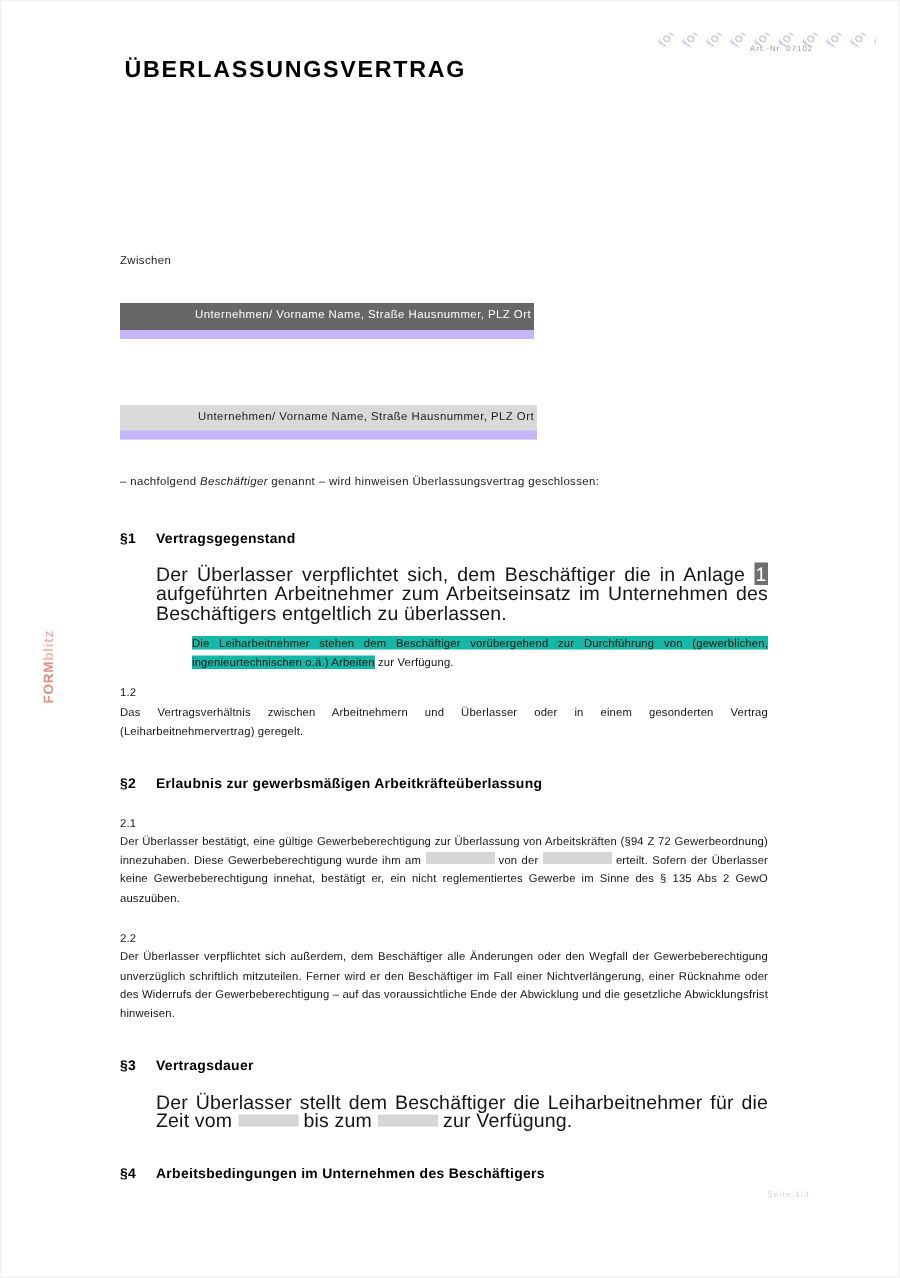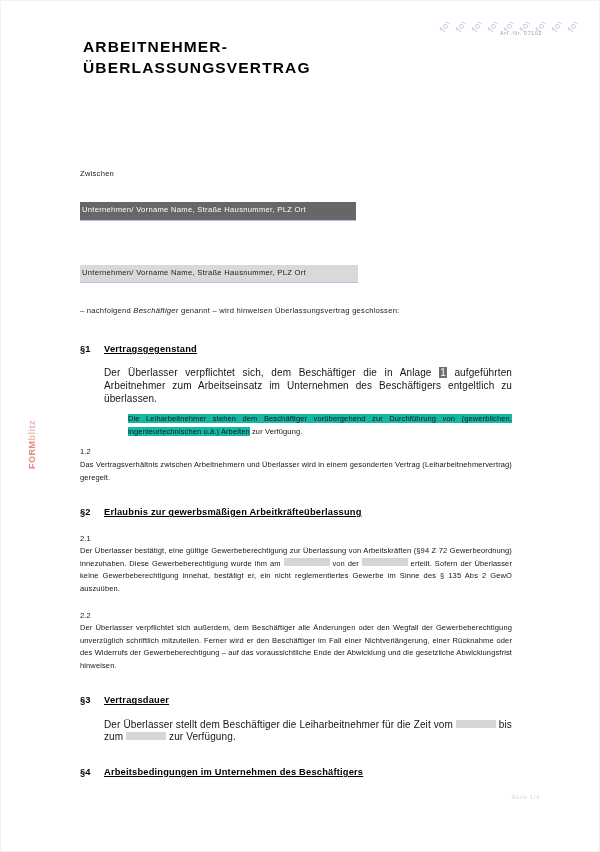--- a/index.html
+++ b/index.html
@@ -88,40 +88,41 @@
   .spacer-8{height:8px;}
   .spacer-14{height:14px;}
   .spacer-22{height:22px;}
   .spacer-26{height:26px;}
 
   
   .party-field{
     font-size:7.6px;
     letter-spacing:.3px;
     padding:2px 2px 3px 2px;
-    border-bottom:1px solid #c4b5fd;
+    border-bottom:6px solid #c4b5fd;
     width:274px;
+    text-align:right;
   }
   .party-field.sel{ background:#676767;color:#ffffff;width:272px;}
   .party-field.alt{ background:#d9d9d9;color:#1a1a1a;}
 
   .note{font-size:7.6px;letter-spacing:.25px;color:#1a1a1a;}
   .note em{font-style:italic;}
 
   
   .sec-h{
     display:flex;
     font-size:9.3px;
     font-weight:bold;
     letter-spacing:.2px;
     color:#000;
     margin-bottom:2px;
   }
   .sec-h .num{width:24px;flex:none;}
-  .sec-h .txt{flex:1;text-decoration:underline;}
+  .sec-h .txt{flex:1;}
 
   
   .clause{
     display:flex;
     font-size:7.5px;
     line-height:12.6px;
     letter-spacing:.12px;
     color:#151515;
     flex-direction:column;
   }
@@ -130,21 +131,21 @@
   .indent-inner{
     margin-left:48px;
     font-size:7.5px;
     line-height:12.6px;
     letter-spacing:.12px;
     text-align:justify;
     color:#151515;
   }
   .indent-24{
     margin-left:24px;
-    font-size:10px;
+    font-size:13px;
     line-height:12.6px;
     letter-spacing:.12px;
     text-align:justify;
     color:#151515;
   }
 
   
   .hl-dark{background:#6e6e6e;color:#fff;padding:0 1px;}
   .hl-gray{background:#14b8a6;color:#151515;}
   .blank{
@@ -188,21 +189,20 @@
     </div>
   </div>
 
   <div class="artnr">Art.-Nr.  07102</div>
 
   <div class="brand">
     <span class="b1">FORM</span><span class="b2">blitz</span>
   </div>
 
   <div class="title">
-    <div>ARBEITNEHMER-</div>
     <div>ÜBERLASSUNGSVERTRAG</div>
   </div>
 
   <div class="body">
 
     <div class="lead">Zwischen</div>
 
     <div class="spacer-22"></div>
 
     <div class="party-field sel">Unternehmen/ Vorname Name, Straße Hausnummer, PLZ Ort</div>
@@ -230,21 +230,21 @@
     <div class="indent-24"><span>Der Überlasser verpflichtet sich, dem Beschäftiger die in Anlage </span><span class="hl-dark">1</span><span> aufgeführten Arbeitnehmer zum Arbeitseinsatz im Unternehmen des Beschäftigers entgeltlich zu überlassen.</span></div>
 
     <div class="spacer-8"></div>
 
     <div class="indent-inner"><span class="hl-gray">Die Leiharbeitnehmer stehen dem Beschäftiger vorübergehend zur Durchführung von (gewerblichen, ingenieurtechnischen o.ä.) Arbeiten</span><span> zur Verfügung.</span></div>
 
     <div class="spacer-8"></div>
 
     <div class="clause">
       <span class="num">1.2</span>
-      <span class="txt">Das Vertragsverhältnis zwischen Arbeitnehmern und Überlasser wird in einem gesonderten Vertrag (Leiharbeitnehmervertrag) geregelt.</span>
+      <span class="txt">Das Vertragsverhältnis zwischen Arbeitnehmern und Überlasser oder in einem gesonderten Vertrag (Leiharbeitnehmervertrag) geregelt.</span>
     </div>
 
     <div class="spacer-22"></div>
 
     <div class="sec-h">
       <span class="num">§2</span>
       <span class="txt">Erlaubnis zur gewerbsmäßigen Arbeitkräfteüberlassung</span>
     </div>
 
     <div class="spacer-12"></div>

